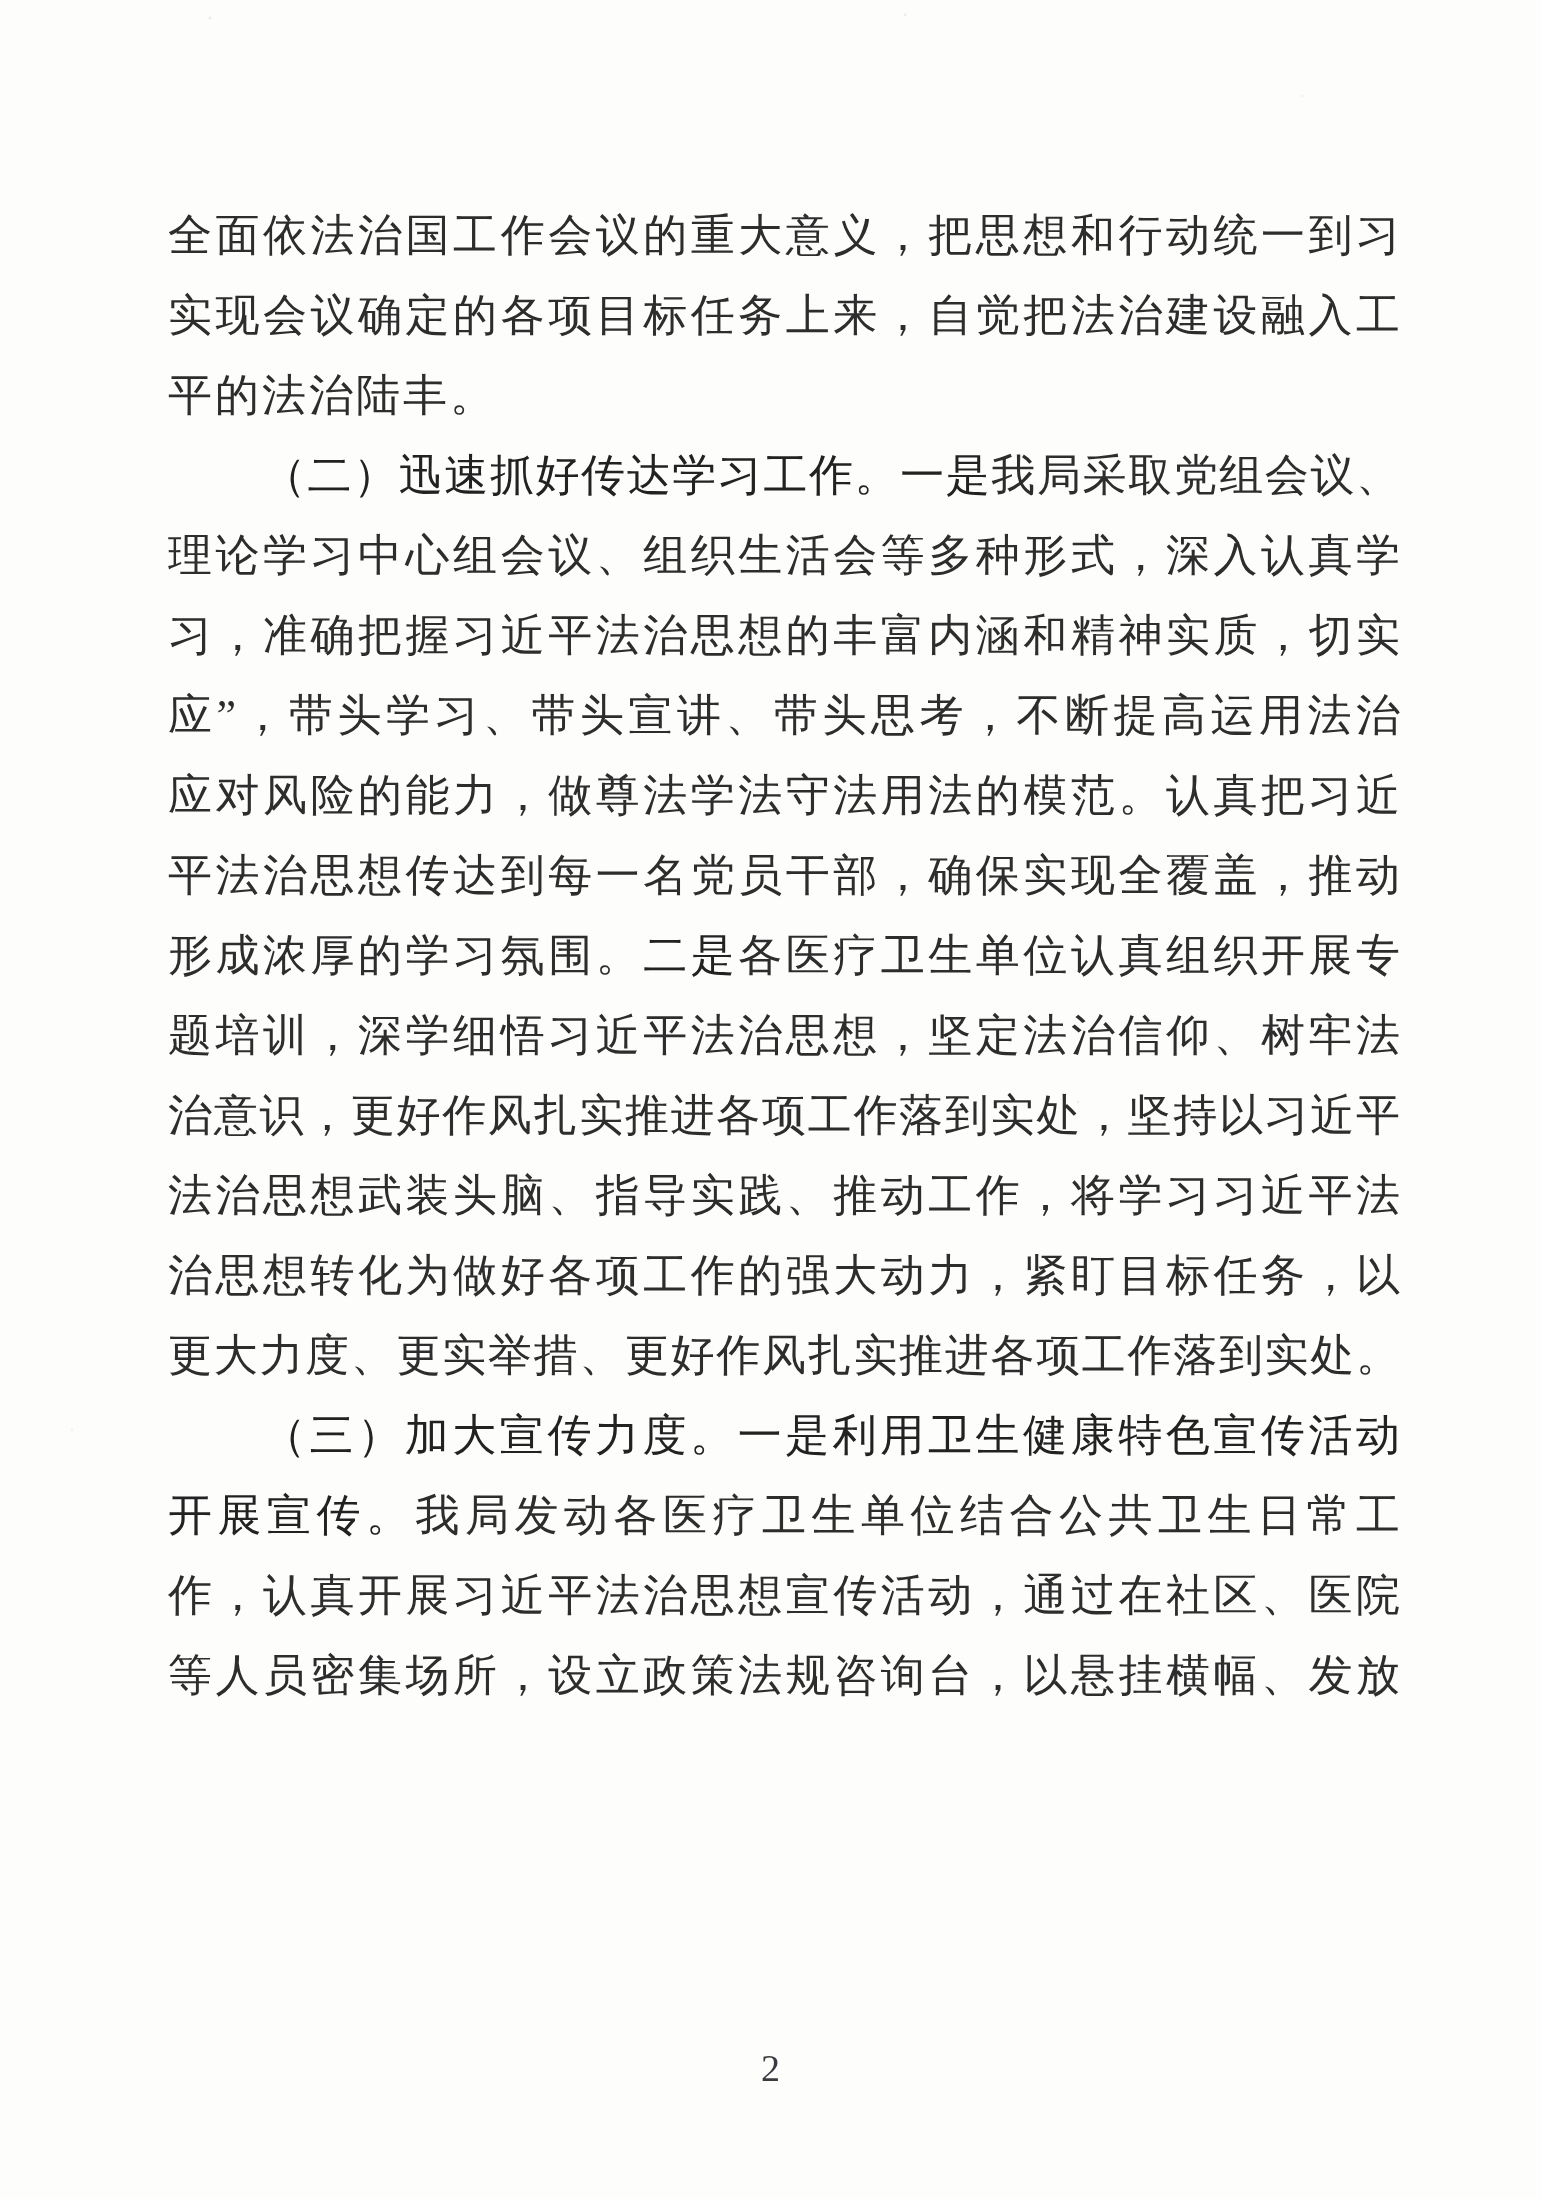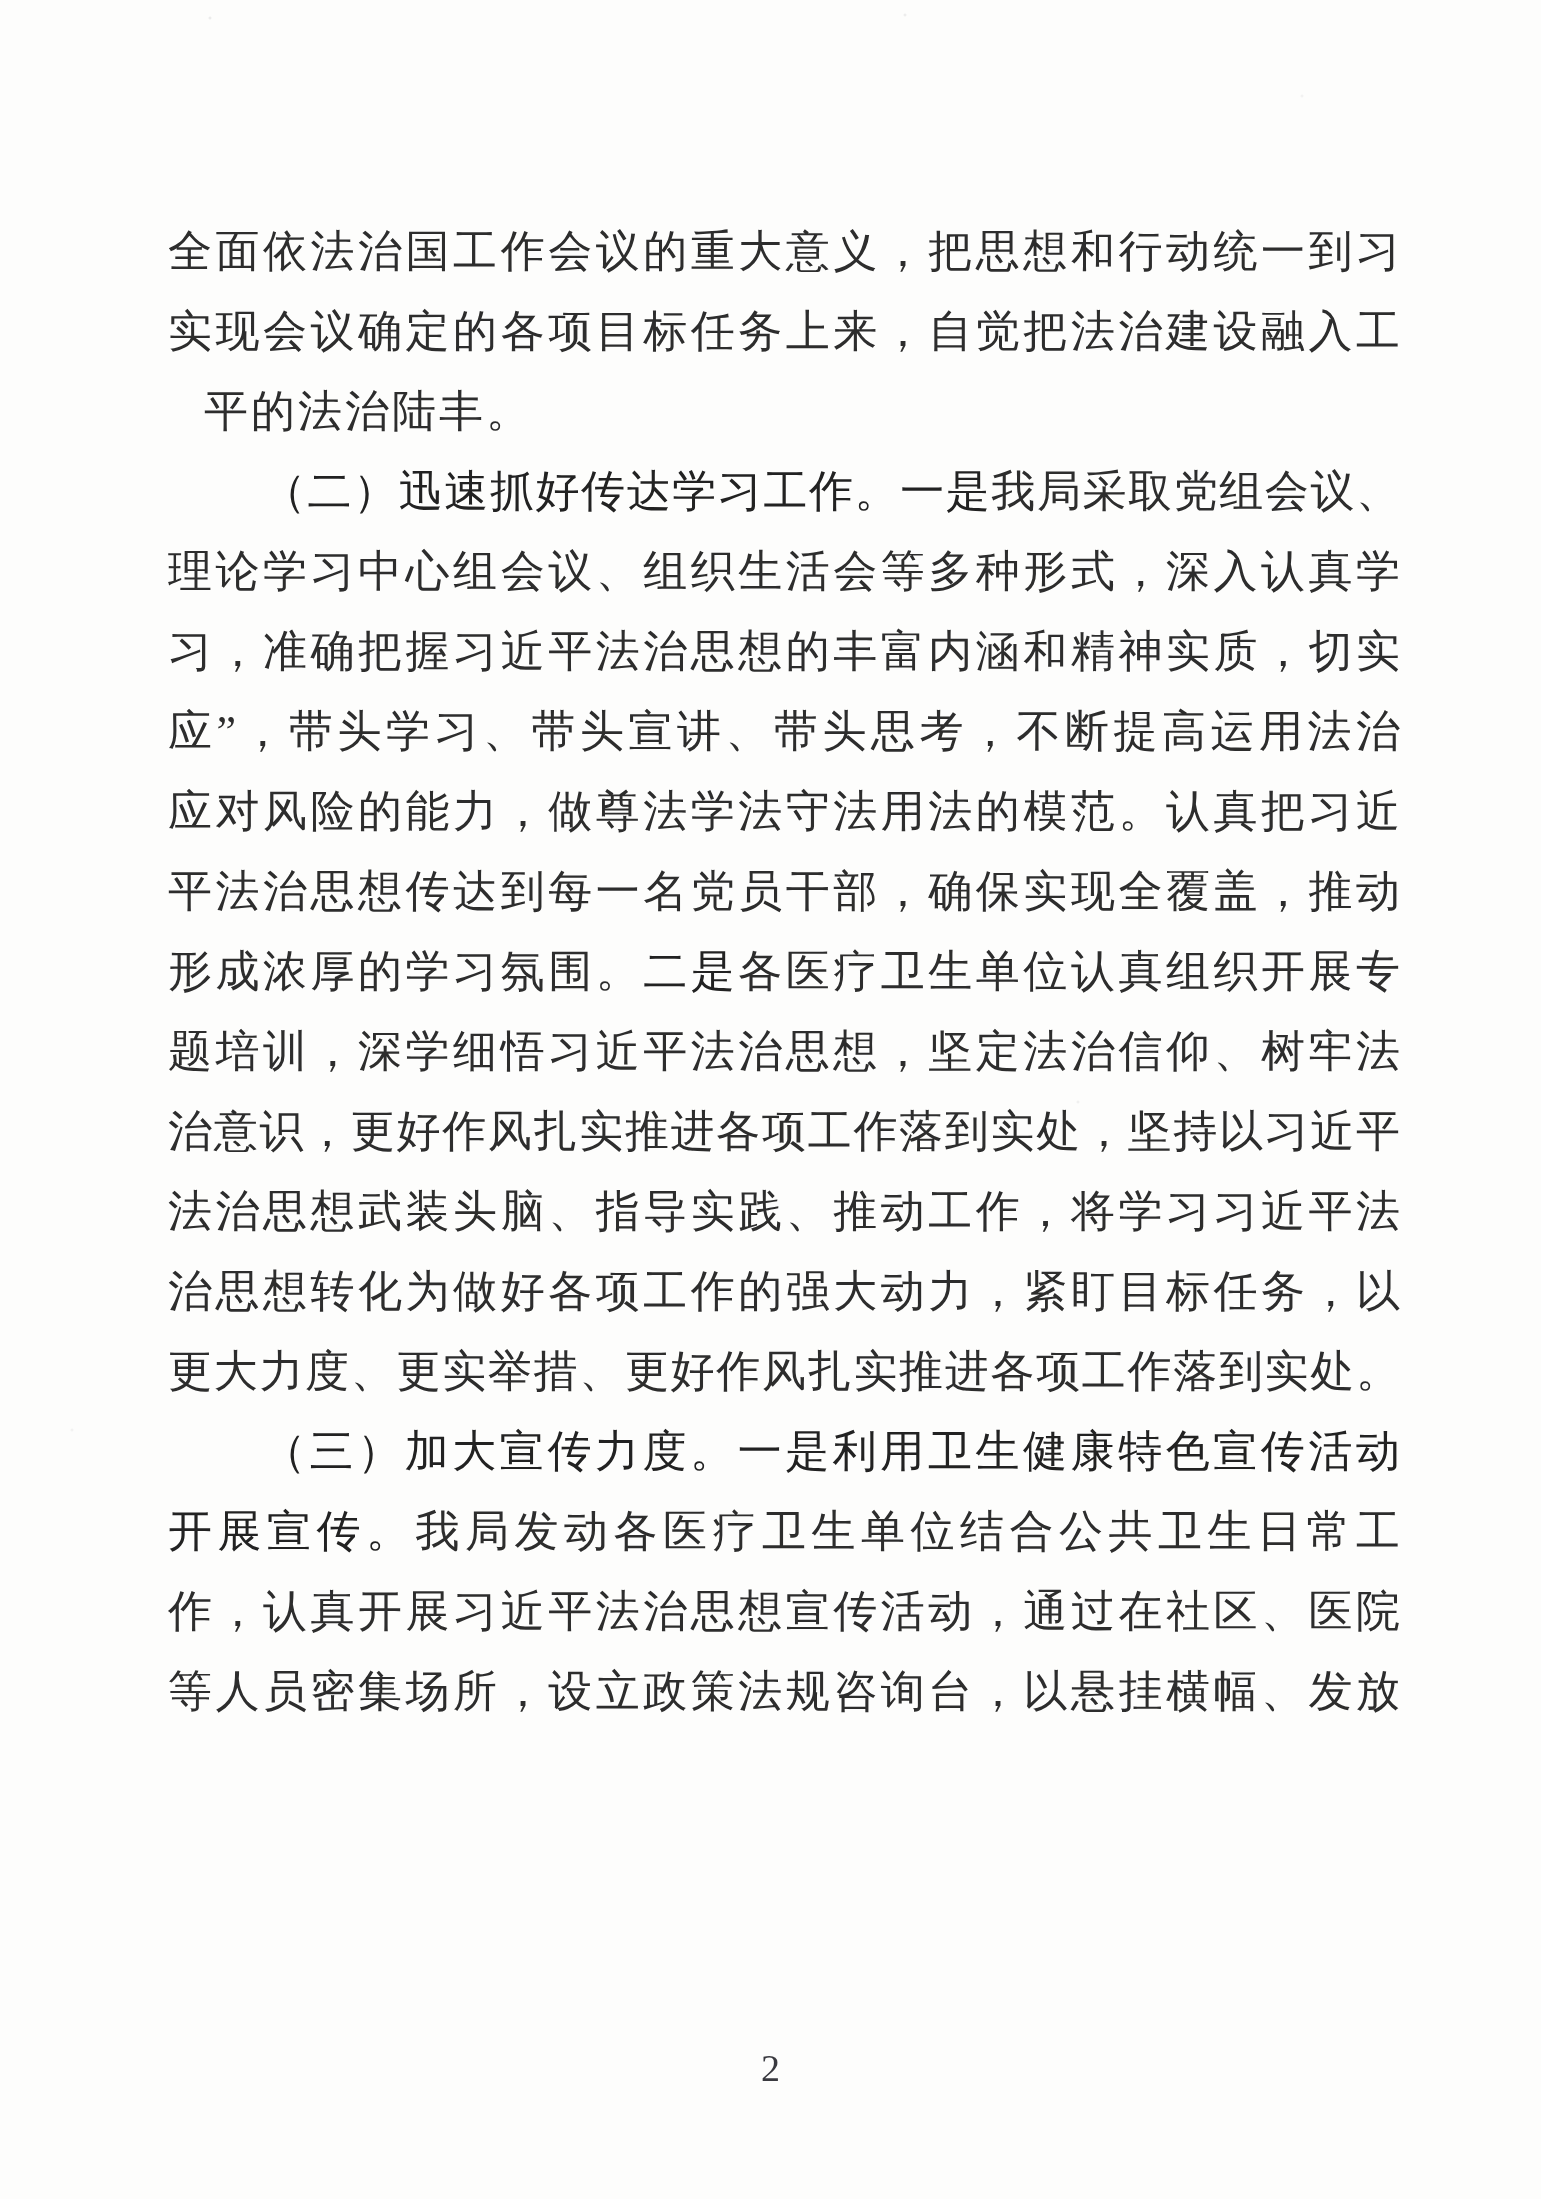--- a/index.html
+++ b/index.html
@@ -19,37 +19,36 @@
       radial-gradient(circle 2px at 1302px 96px, #ececec 0, rgba(255,255,255,0) 2px),
       radial-gradient(circle 2px at 1078px 1102px, #e9e9e9 0, rgba(255,255,255,0) 2px),
       radial-gradient(circle 2px at 72px 1430px, #ececec 0, rgba(255,255,255,0) 2px);
     font-family: "Liberation Serif", "DejaVu Serif", serif;
     color: #2d2d2d;
     overflow: hidden;
   }
   .content {
     position: absolute;
     left: 168px;
-    top: 212px;
+    top: 196px;
     width: 1232px;
   }
   .line {
     font-size: 44px;
     line-height: 80px;
     height: 80px;
     text-align: justify;
     text-align-last: justify;
     text-justify: inter-character;
     overflow: hidden;
   }
   .line.no-justify {
     text-align: center;
     text-align-last: left;
     letter-spacing: 3px;
-    margin-left: 36px;
   }
   .line.indent {
     text-indent: 94px;
   }
   .seg.bold {
     font-weight: 400;
     color: #222222;
   }
   .pagenum {
     position: absolute;

